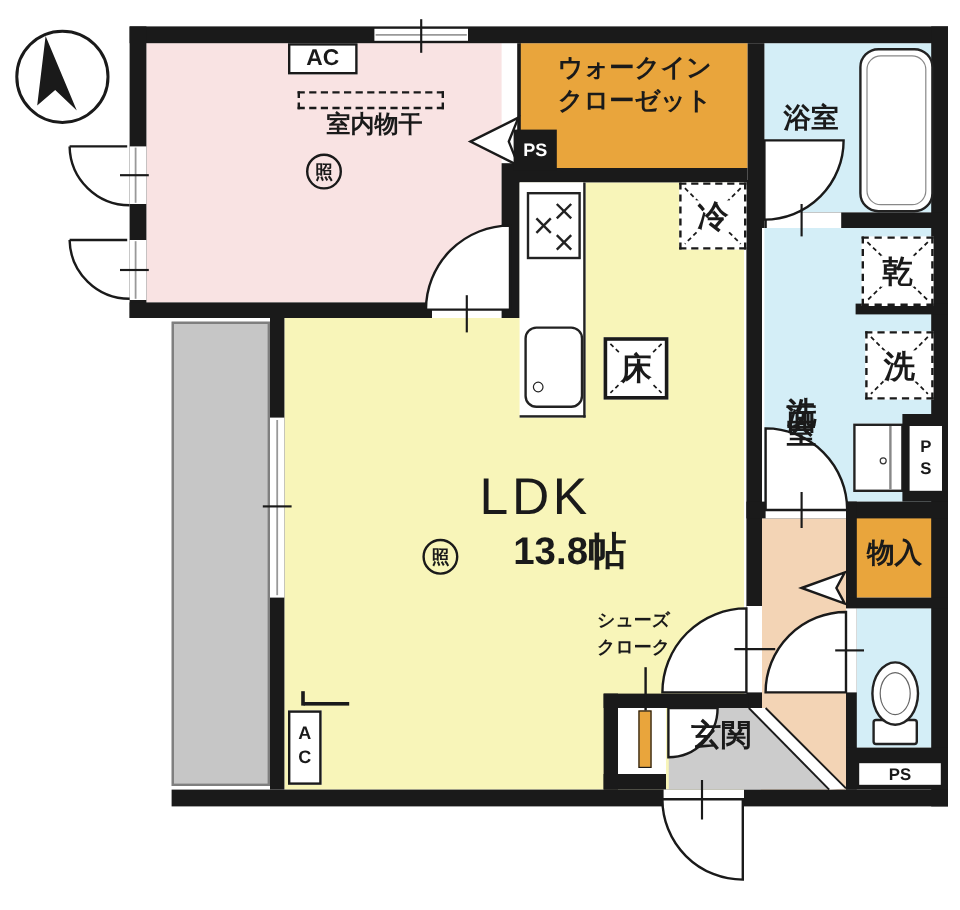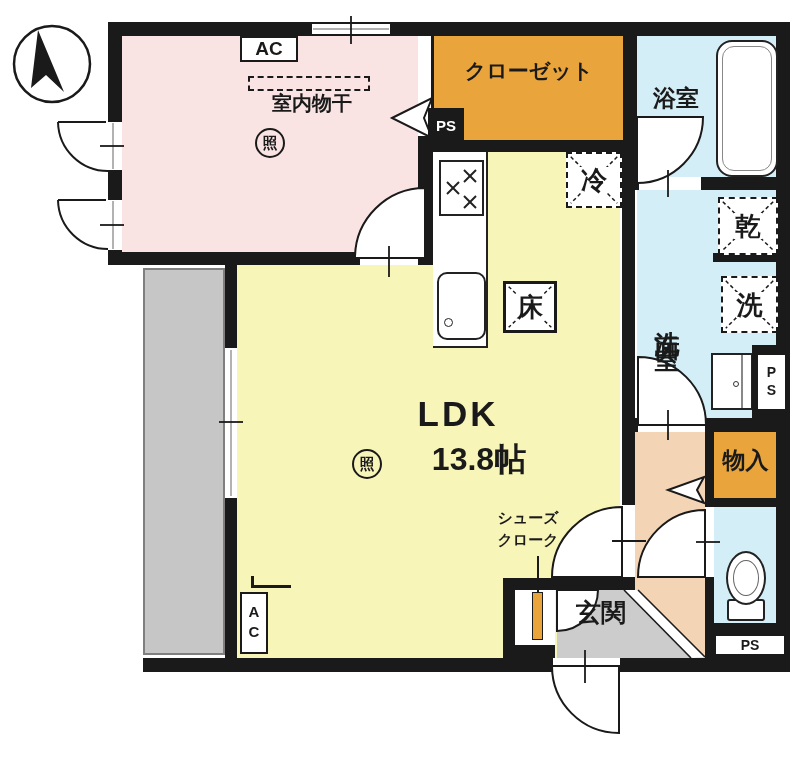--- a/index.html
+++ b/index.html
@@ -179,40 +179,41 @@
   </div>
   <div class="abs" style="left:248px;top:76px;width:122px;height:15px;border:2px dashed #1a1a1a;"></div>
   <div class="abs lbl" style="left:250px;top:92px;width:124px;height:22px;font-size:20px;">
     <span>室内物干</span>
   </div>
   <div class="abs lbl" style="left:255px;top:128px;width:30px;height:30px;border:2px solid #1a1a1a;border-radius:50%;font-size:15px;background:#f9e3e3;">
     <span>照</span>
   </div>
 
   <div class="abs lbl" style="left:437px;top:42px;width:184px;height:58px;font-size:21px;line-height:28px;text-align:center;flex-direction:column;">
+    <span>ウォークイン</span>
     <span>クローゼット</span>
   </div>
   <div class="abs lbl" style="left:428px;top:108px;width:36px;height:34px;background:#1a1a1a;color:#fff;font-size:15px;">
     <span>PS</span>
   </div>
 
   <div class="abs lbl" style="left:638px;top:84px;width:76px;height:28px;font-size:23px;">
     <span>浴室</span>
   </div>
   <div class="abs lbl vert" style="left:648px;top:238px;width:40px;height:168px;font-size:25px;letter-spacing:8px;">
     <span>洗面室</span>
   </div>
   <div class="abs lbl vert" style="left:758px;top:355px;width:27px;height:54px;background:#fff;font-size:14px;letter-spacing:2px;">
     <span>PS</span>
   </div>
 
-  <div class="abs lbl" style="left:393px;top:394px;width:130px;height:40px;font-size:35px;font-weight:700;letter-spacing:3px;">
+  <div class="abs lbl" style="left:381px;top:394px;width:130px;height:40px;font-size:43px;font-weight:400;letter-spacing:3px;">
     <span>LDK</span>
   </div>
-  <div class="abs lbl" style="left:404px;top:440px;width:150px;height:40px;font-size:32px;">
+  <div class="abs lbl" style="left:372px;top:440px;width:150px;height:40px;font-size:32px;justify-content:flex-end;">
     <span>13.8帖</span>
   </div>
   <div class="abs lbl" style="left:352px;top:449px;width:30px;height:30px;border:2px solid #1a1a1a;border-radius:50%;font-size:15px;background:#f8f5b9;">
     <span>照</span>
   </div>
 
   <div class="abs lbl" style="left:713px;top:444px;width:65px;height:32px;font-size:23px;">
     <span>物入</span>
   </div>
   <div class="abs lbl" style="left:560px;top:596px;width:82px;height:32px;font-size:25px;">

